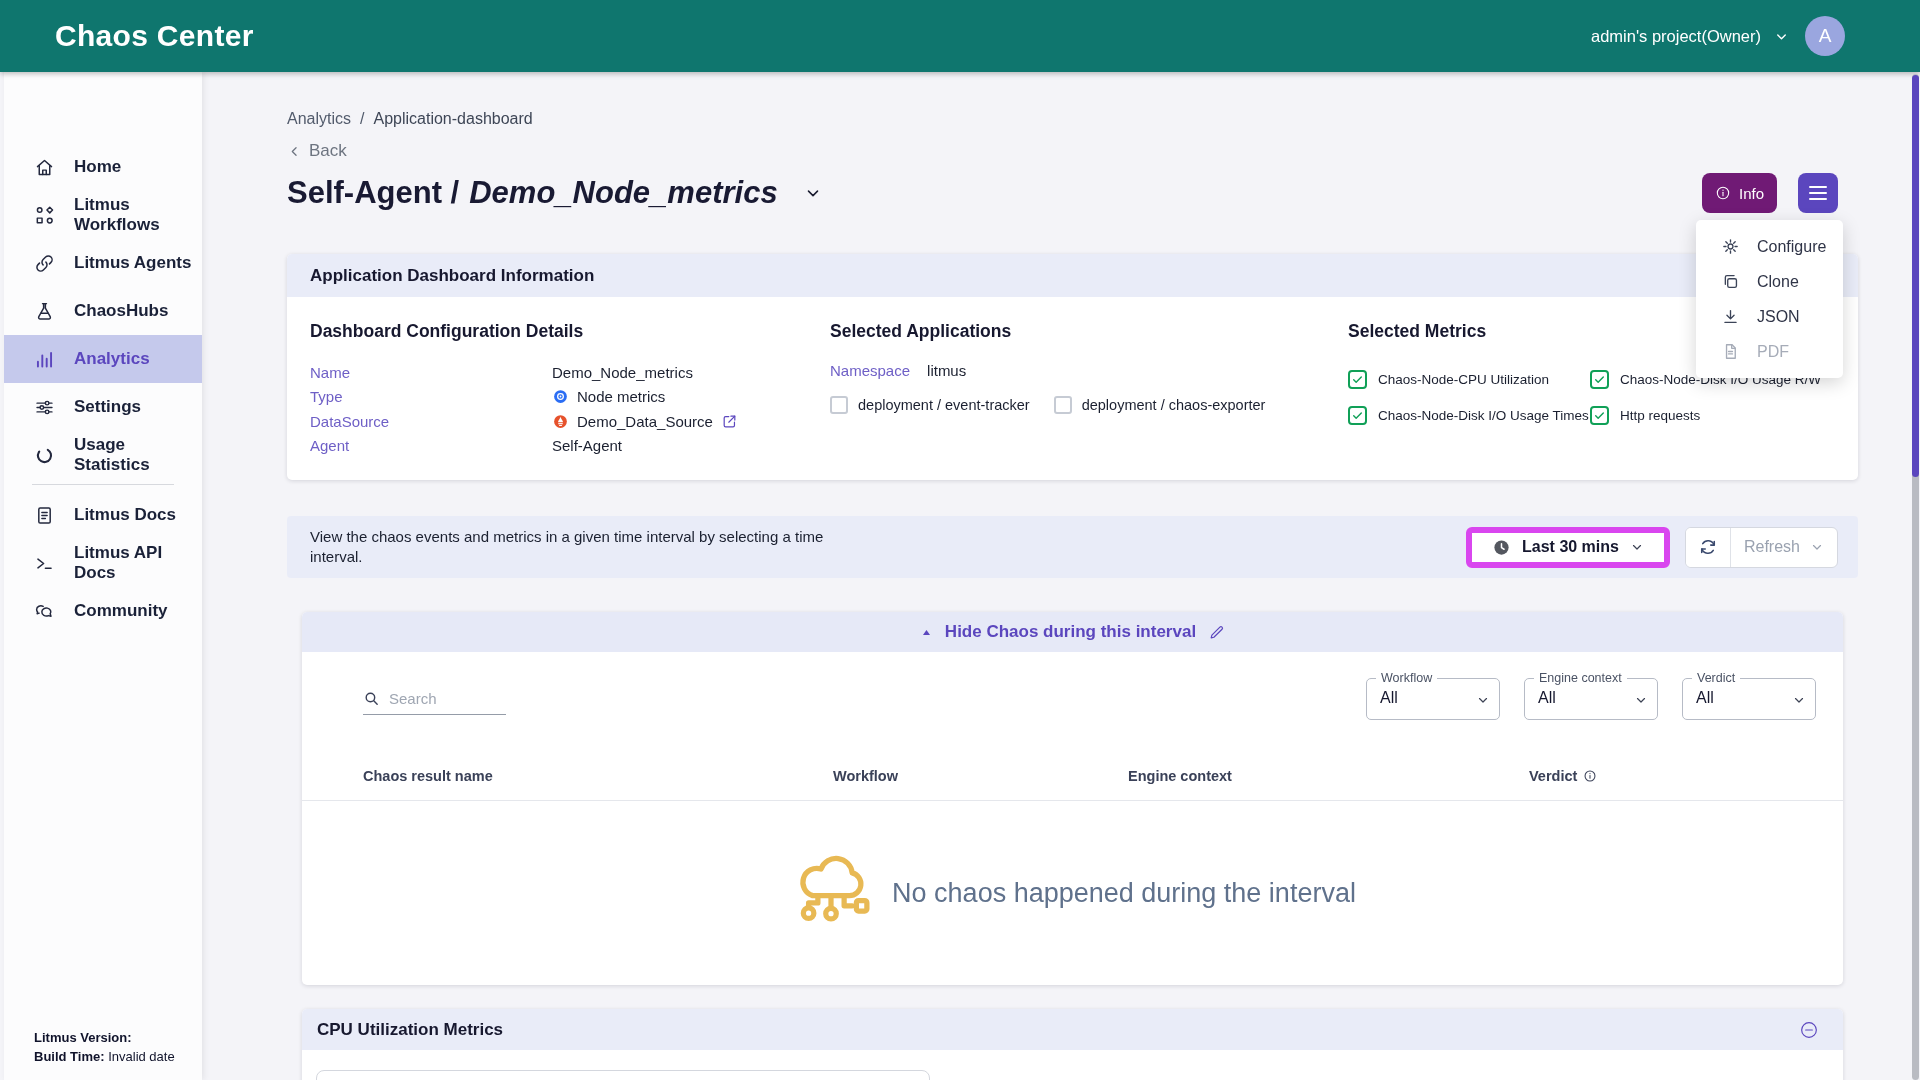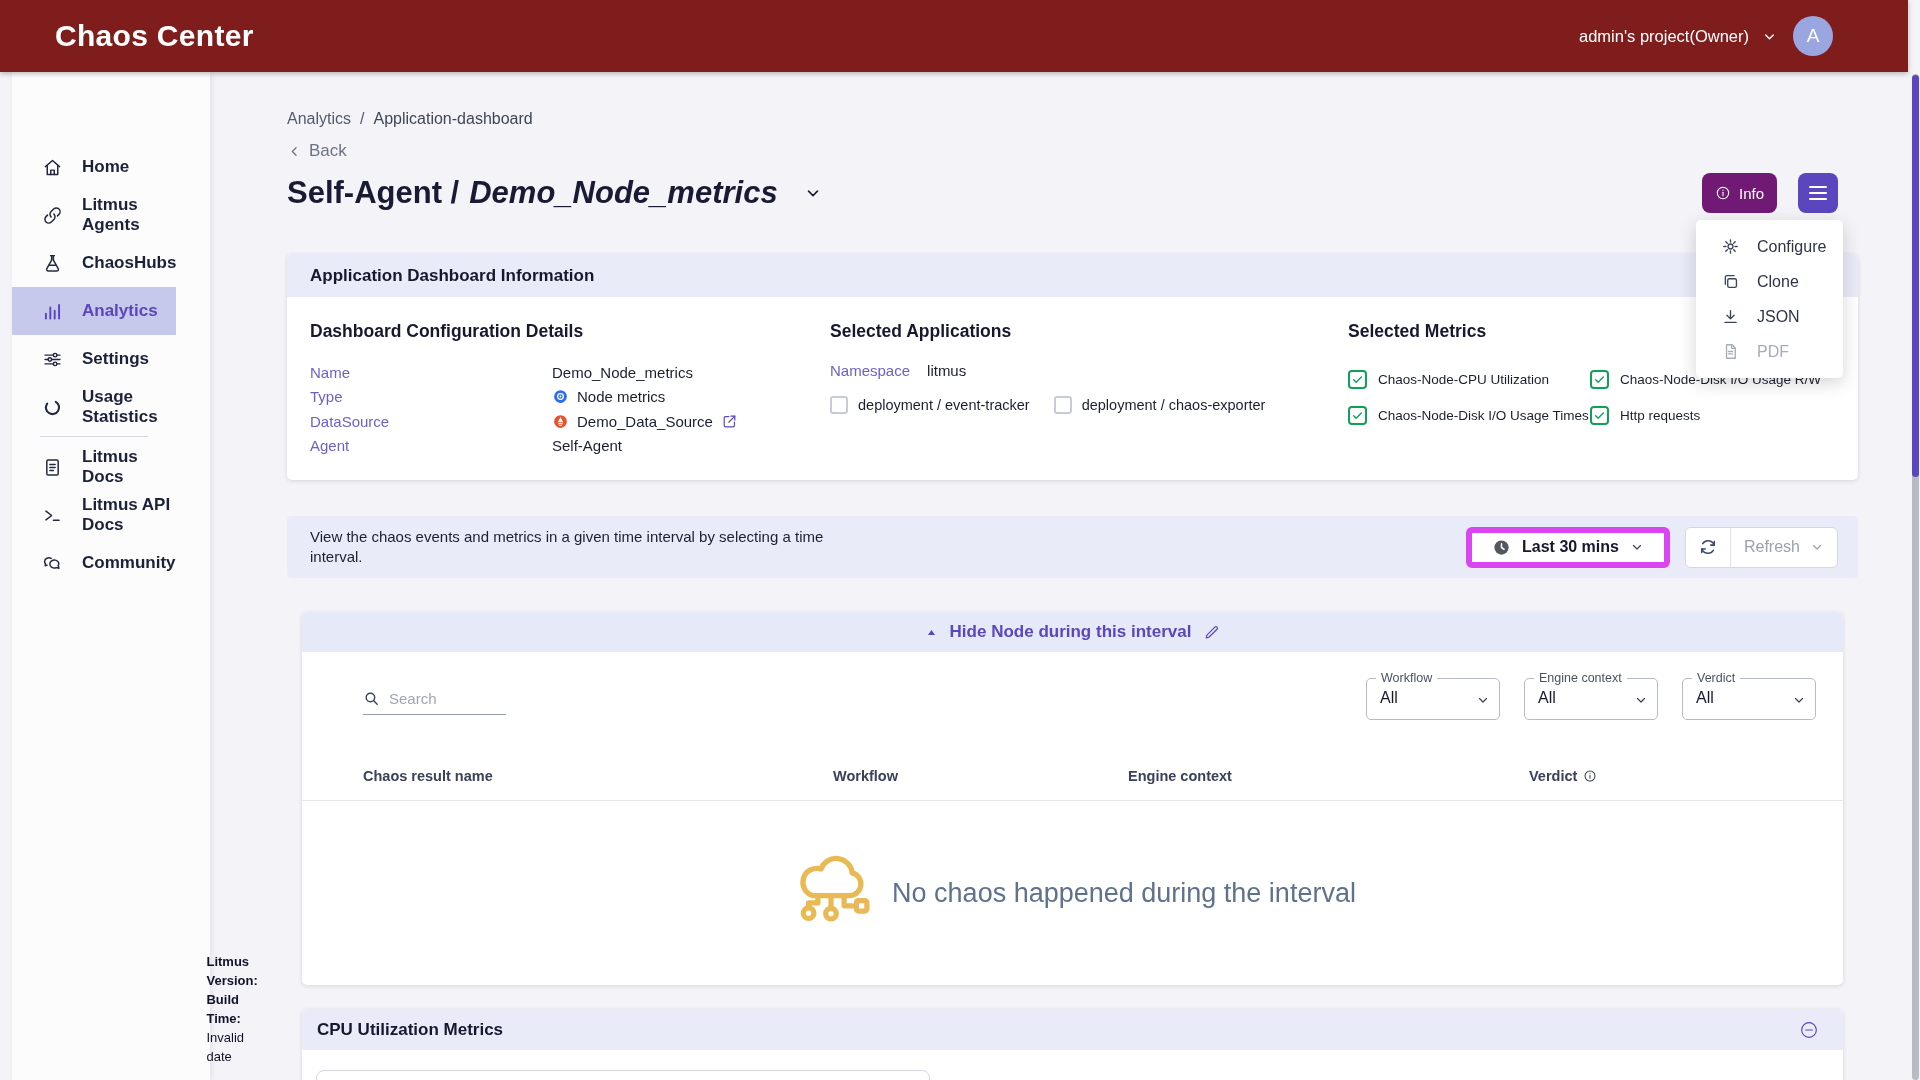--- a/index.html
+++ b/index.html
@@ -2,29 +2,29 @@
 <html><head>
 <meta charset="utf-8">
 <style>
   *{margin:0;padding:0;box-sizing:border-box;font-family:"Liberation Sans",sans-serif}
   html,body{background:#e8e8ec}
   .page{position:relative;width:1920px;height:1080px;overflow:hidden;background:#F4F4F8}
 
   svg.ic{display:block;fill:none;stroke:currentColor;stroke-width:1.7;stroke-linecap:round;stroke-linejoin:round}
 
   
-  .topbar{position:absolute;left:0;top:0;right:12px;height:72px;background:#7f1d1d;display:flex;align-items:center;padding:0 55px 0 55px;box-shadow:0 2px 5px rgba(0,0,0,.25);z-index:30}
+  .topbar{position:absolute;left:0;top:0;right:0;height:72px;background:#0f766e;display:flex;align-items:center;padding:0 55px 0 55px;box-shadow:0 2px 5px rgba(0,0,0,.25);z-index:30}
   .brand{color:#fff;font-size:30px;font-weight:700;letter-spacing:.3px}
   .topbar-right{margin-left:auto;display:flex;align-items:center;gap:16px;padding-right:20px}
   .project{color:#fff;font-size:16.5px;display:flex;align-items:center;gap:13px;cursor:pointer}
   .project .ic{width:15px;height:15px;stroke-width:2.2}
   .avatar{width:40px;height:40px;border-radius:50%;background:#9AA6DF;color:#fff;font-size:19px;display:flex;align-items:center;justify-content:center;cursor:pointer}
 
   
-  .sidebar{position:absolute;left:12px;top:72px;bottom:0;width:198px;background:#FCFCFD;box-shadow:2px 0 6px rgba(0,0,0,.07);z-index:20;display:flex;}
+  .sidebar{position:absolute;left:4px;top:72px;bottom:0;width:198px;background:#FCFCFD;box-shadow:2px 0 6px rgba(0,0,0,.07);z-index:20;display:flex;flex-direction:column}
   .nav{margin-top:71px}
   .nav-item{height:48px;display:flex;align-items:center;padding-left:30px;gap:19px;font-size:17px;font-weight:600;color:#1A2138;cursor:pointer}
   .nav-item .ic{width:21px;height:21px;color:#23283E;flex:none}
   .nav-item.active{background:#C5C9EC;color:#5B46BE}
   .nav-item.active .ic{color:#5B46BE}
   .nav-divider{height:1px;background:#D7D9DE;margin:5px 28px 6px 28px}
   .sidebar-footer{margin-top:auto;padding:0 10px 14px 30px;font-size:13px;color:#10132B;line-height:19px}
   .sidebar-footer b{font-weight:700}
 
   
@@ -151,20 +151,29 @@
 
   <nav class="sidebar">
     <div class="nav">
       <div class="nav-item">
         <svg class="ic" viewBox="0 0 24 24">
             <path d="M4 11l8-7 8 7"></path>
             <path d="M6 10v10h12V10"></path>
             <path d="M10 20v-5h4v5"></path>
           </svg>
         <span>Home</span>
+      </div>
+      <div class="nav-item">
+        <svg class="ic" viewBox="0 0 24 24">
+            <circle cx="6.5" cy="5.8" r="2.6"></circle>
+            <path d="M18 2.6l3.2 3.2L18 9 14.8 5.8z"></path>
+            <rect x="3.8" y="15" width="5.4" height="5.4"></rect>
+            <circle cx="18" cy="17.8" r="2.7"></circle>
+          </svg>
+        <span>Litmus Workflows</span>
       </div>
       <div class="nav-item">
         <svg class="ic" viewBox="0 0 24 24">
             <path d="M10.4 13.6a4.3 4.3 0 0 1 0-6.1l2.9-2.9a4.3 4.3 0 0 1 6.1 6.1l-1.7 1.7"></path>
             <path d="M13.6 10.4a4.3 4.3 0 0 1 0 6.1l-2.9 2.9a4.3 4.3 0 0 1-6.1-6.1l1.7-1.7"></path>
           </svg>
         <span>Litmus Agents</span>
       </div>
       <div class="nav-item">
         <svg class="ic" viewBox="0 0 24 24">
@@ -436,21 +445,21 @@
           </div>
         </div>
       </div>
     </section>
 
     <section class="card hide-card">
       <div class="hide-bar">
         <svg class="ic caret" viewBox="0 0 24 24">
             <path d="M12 7.5l6.5 9h-13z" fill="currentColor" stroke="none"></path>
           </svg>
-        <span class="label">Hide Node during this interval</span>
+        <span class="label">Hide Chaos during this interval</span>
         <svg class="ic pencil" viewBox="0 0 24 24">
             <path d="M4.5 19.5l1-3.8L16.8 4.4a2.1 2.1 0 0 1 3 3L8.3 18.7l-3.8.8z"></path>
           </svg>
       </div>
 
       <div class="search-row">
         <div class="search">
           <svg class="ic" viewBox="0 0 24 24">
               <circle cx="10.5" cy="10.5" r="6"></circle>
               <path d="M15.2 15.2L20 20"></path>

